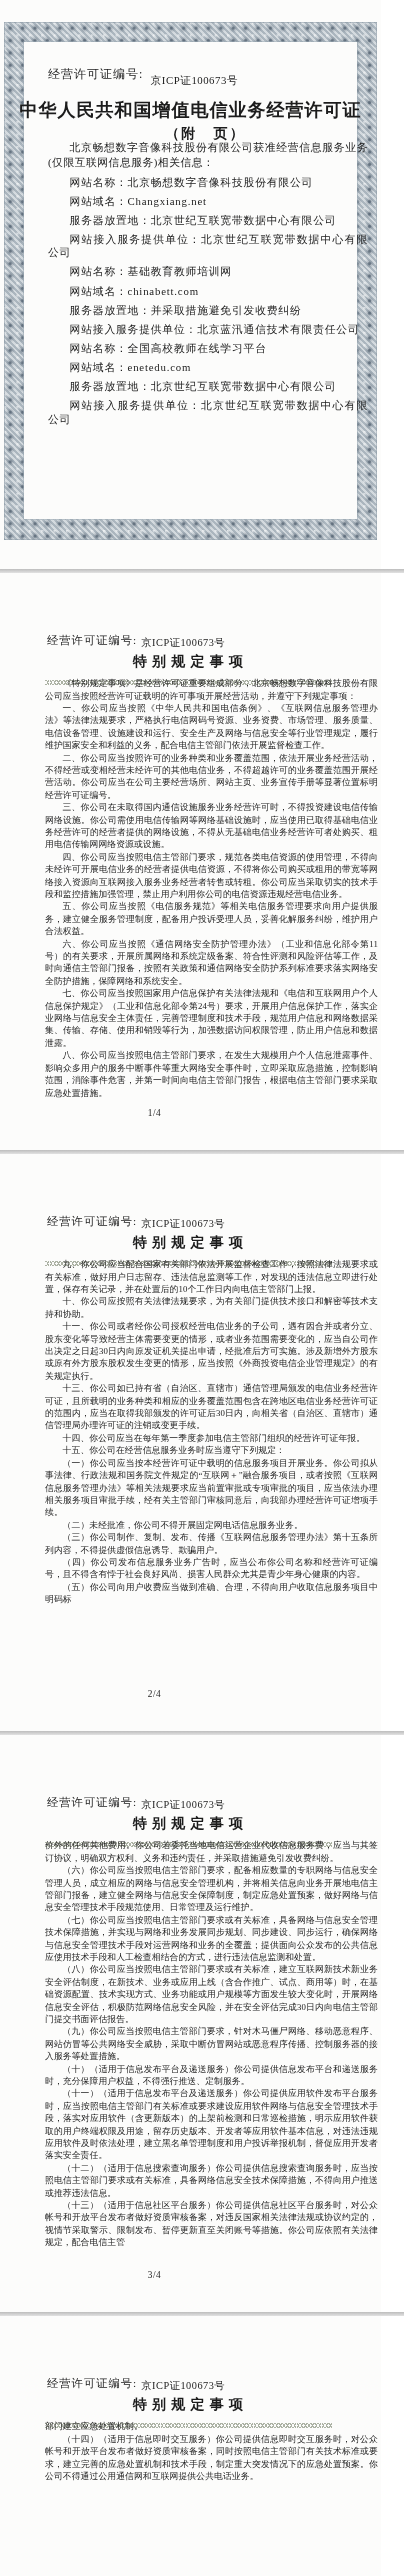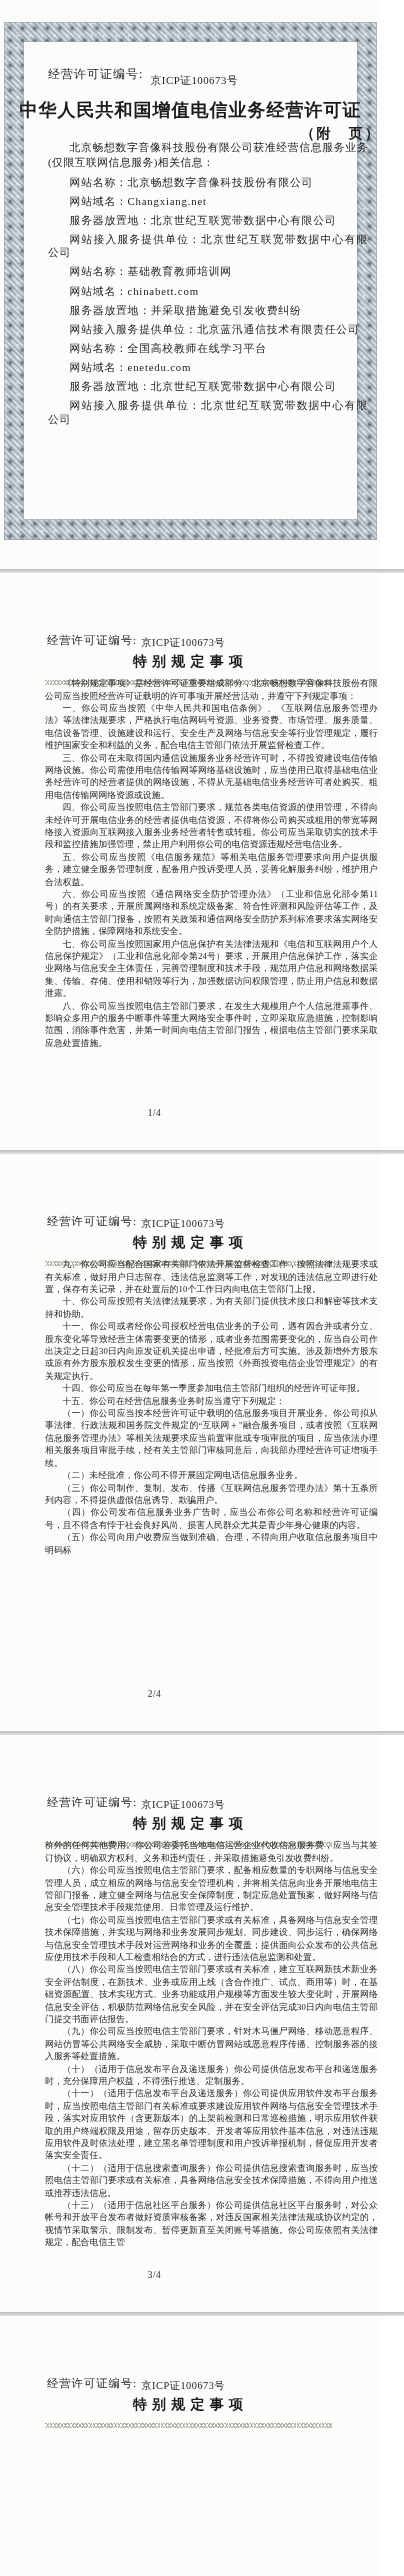--- a/index.html
+++ b/index.html
@@ -37,22 +37,22 @@
   .cert-no .num{
     display:inline-block;transform:translateY(6.2px);
     margin-left:7.2px;font-size:10.8px;letter-spacing:0.5px;
     font-family:"Liberation Serif","DejaVu Serif",serif;
   }
   .cert-title{
     position:absolute;top:98px;left:0;width:100%;text-align:center;
     font-size:18px;font-weight:700;letter-spacing:1px;
   }
   .cert-sub{
-    position:absolute;top:125px;left:0;width:100%;text-align:right;
-    font-size:14px;font-weight:700;letter-spacing:2.1px;
+    position:absolute;top:125px;left:0;width:100%;text-align:center;
+    font-size:14px;font-weight:700;letter-spacing:2.1px;padding-left:15px;
   }
   .cert-body{position:absolute;top:140px;left:48px;width:320px;}
   .cert-intro{
     margin:0;text-indent:2em;font-size:10.8px;line-height:15px;
     letter-spacing:0.5px;text-align:justify;
   }
   .cert-items p{
     margin:5.7px 0 0;text-indent:2em;font-size:10.8px;line-height:13.4px;
     letter-spacing:0.8px;text-align:justify;
   }
@@ -141,20 +141,21 @@
       <span>经营许可证编号:</span><span class="num">京ICP证100673号</span>
     </div>
     <div class="sp-title">特别规定事项</div>
     <div class="sp-wavy"></div>
     <div class="sp-body">
 
         <p>《特别规定事项》是经营许可证重要组成部分，北京畅想数字音像科技股份有限公司应当按照经营许可证载明的许可事项开展经营活动，并遵守下列规定事项：</p>
 
         <p>一、你公司应当按照《中华人民共和国电信条例》、《互联网信息服务管理办法》等法律法规要求，严格执行电信网码号资源、业务资费、市场管理、服务质量、电信设备管理、设施建设和运行、安全生产及网络与信息安全等行业管理规定，履行维护国家安全和利益的义务，配合电信主管部门依法开展监督检查工作。</p>
 
+        <p>二、你公司应当按照许可的业务种类和业务覆盖范围，依法开展业务经营活动，不得经营或变相经营未经许可的其他电信业务，不得超越许可的业务覆盖范围开展经营活动。你公司应当在公司主要经营场所、网站主页、业务宣传手册等显著位置标明经营许可证编号。</p>
 
         <p>三、你公司在未取得国内通信设施服务业务经营许可时，不得投资建设电信传输网络设施。你公司需使用电信传输网等网络基础设施时，应当使用已取得基础电信业务经营许可的经营者提供的网络设施，不得从无基础电信业务经营许可者处购买、租用电信传输网网络资源或设施。</p>
 
         <p>四、你公司应当按照电信主管部门要求，规范各类电信资源的使用管理，不得向未经许可开展电信业务的经营者提供电信资源，不得将你公司购买或租用的带宽等网络接入资源向互联网接入服务业务经营者转售或转租。你公司应当采取切实的技术手段和监控措施加强管理，禁止用户利用你公司的电信资源违规经营电信业务。</p>
 
         <p>五、你公司应当按照《电信服务规范》等相关电信服务管理要求向用户提供服务，建立健全服务管理制度，配备用户投诉受理人员，妥善化解服务纠纷，维护用户合法权益。</p>
 
         <p>六、你公司应当按照《通信网络安全防护管理办法》（工业和信息化部令第11号）的有关要求，开展所属网络和系统定级备案、符合性评测和风险评估等工作，及时向通信主管部门报备，按照有关政策和通信网络安全防护系列标准要求落实网络安全防护措施，保障网络和系统安全。</p>
 
         <p>七、你公司应当按照国家用户信息保护有关法律法规和《电信和互联网用户个人信息保护规定》（工业和信息化部令第24号）要求，开展用户信息保护工作，落实企业网络与信息安全主体责任，完善管理制度和技术手段，规范用户信息和网络数据采集、传输、存储、使用和销毁等行为，加强数据访问权限管理，防止用户信息和数据泄露。</p>
@@ -175,20 +176,21 @@
     <div class="sp-wavy"></div>
     <div class="sp-body">
 
         <p>九、你公司应当配合国家有关部门依法开展监督检查工作，按照法律法规要求或有关标准，做好用户日志留存、违法信息监测等工作，对发现的违法信息立即进行处置，保存有关记录，并在处置后的10个工作日内向电信主管部门上报。</p>
 
         <p>十、你公司应按照有关法律法规要求，为有关部门提供技术接口和解密等技术支持和协助。</p>
 
         <p>十一、你公司或者经你公司授权经营电信业务的子公司，遇有因合并或者分立、股东变化等导致经营主体需要变更的情形，或者业务范围需要变化的，应当自公司作出决定之日起30日内向原发证机关提出申请，经批准后方可实施。涉及新增外方股东或原有外方股东股权发生变更的情形，应当按照《外商投资电信企业管理规定》的有关规定执行。</p>
 
 
+        <p>十三、你公司如已持有省（自治区、直辖市）通信管理局颁发的电信业务经营许可证，且所载明的业务种类和相应的业务覆盖范围包含在跨地区电信业务经营许可证的范围内，应当在取得我部颁发的许可证后30日内，向相关省（自治区、直辖市）通信管理局办理许可证的注销或变更手续。</p>
 
         <p>十四、你公司应当在每年第一季度参加电信主管部门组织的经营许可证年报。</p>
 
         <p>十五、你公司在经营信息服务业务时应当遵守下列规定：</p>
 
         <p>（一）你公司应当按本经营许可证中载明的信息服务项目开展业务。你公司拟从事法律、行政法规和国务院文件规定的“互联网＋”融合服务项目，或者按照《互联网信息服务管理办法》等相关法规要求应当前置审批或专项审批的项目，应当依法办理相关服务项目审批手续，经有关主管部门审核同意后，向我部办理经营许可证增项手续。</p>
 
         <p>（二）未经批准，你公司不得开展固定网电话信息服务业务。</p>
 
         <p>（三）你公司制作、复制、发布、传播《互联网信息服务管理办法》第十五条所列内容，不得提供虚假信息诱导、欺骗用户。</p>
@@ -234,17 +236,24 @@
   </div>
 
   <div class="page-gap"></div>
 
   <div class="page page-sp-last">
     <div class="sp-head">
       <span>经营许可证编号:</span><span class="num">京ICP证100673号</span>
     </div>
     <div class="sp-title">特别规定事项</div>
     <div class="sp-wavy"></div>
+    <div class="sp-body">
+
+        <p class="cont">部门建立应急处置机制。</p>
+
+        <p>（十四）（适用于信息即时交互服务）你公司提供信息即时交互服务时，对公众帐号和开放平台发布者做好资质审核备案，同时按照电信主管部门有关技术标准或要求，建立完善的应急处置机制和技术手段，制定重大突发情况下的应急处置预案。你公司不得通过公用通信网和互联网提供公共电话业务。</p>
+
+    </div>
 
   </div>
 
 </div>
 
 
 </body></html>

